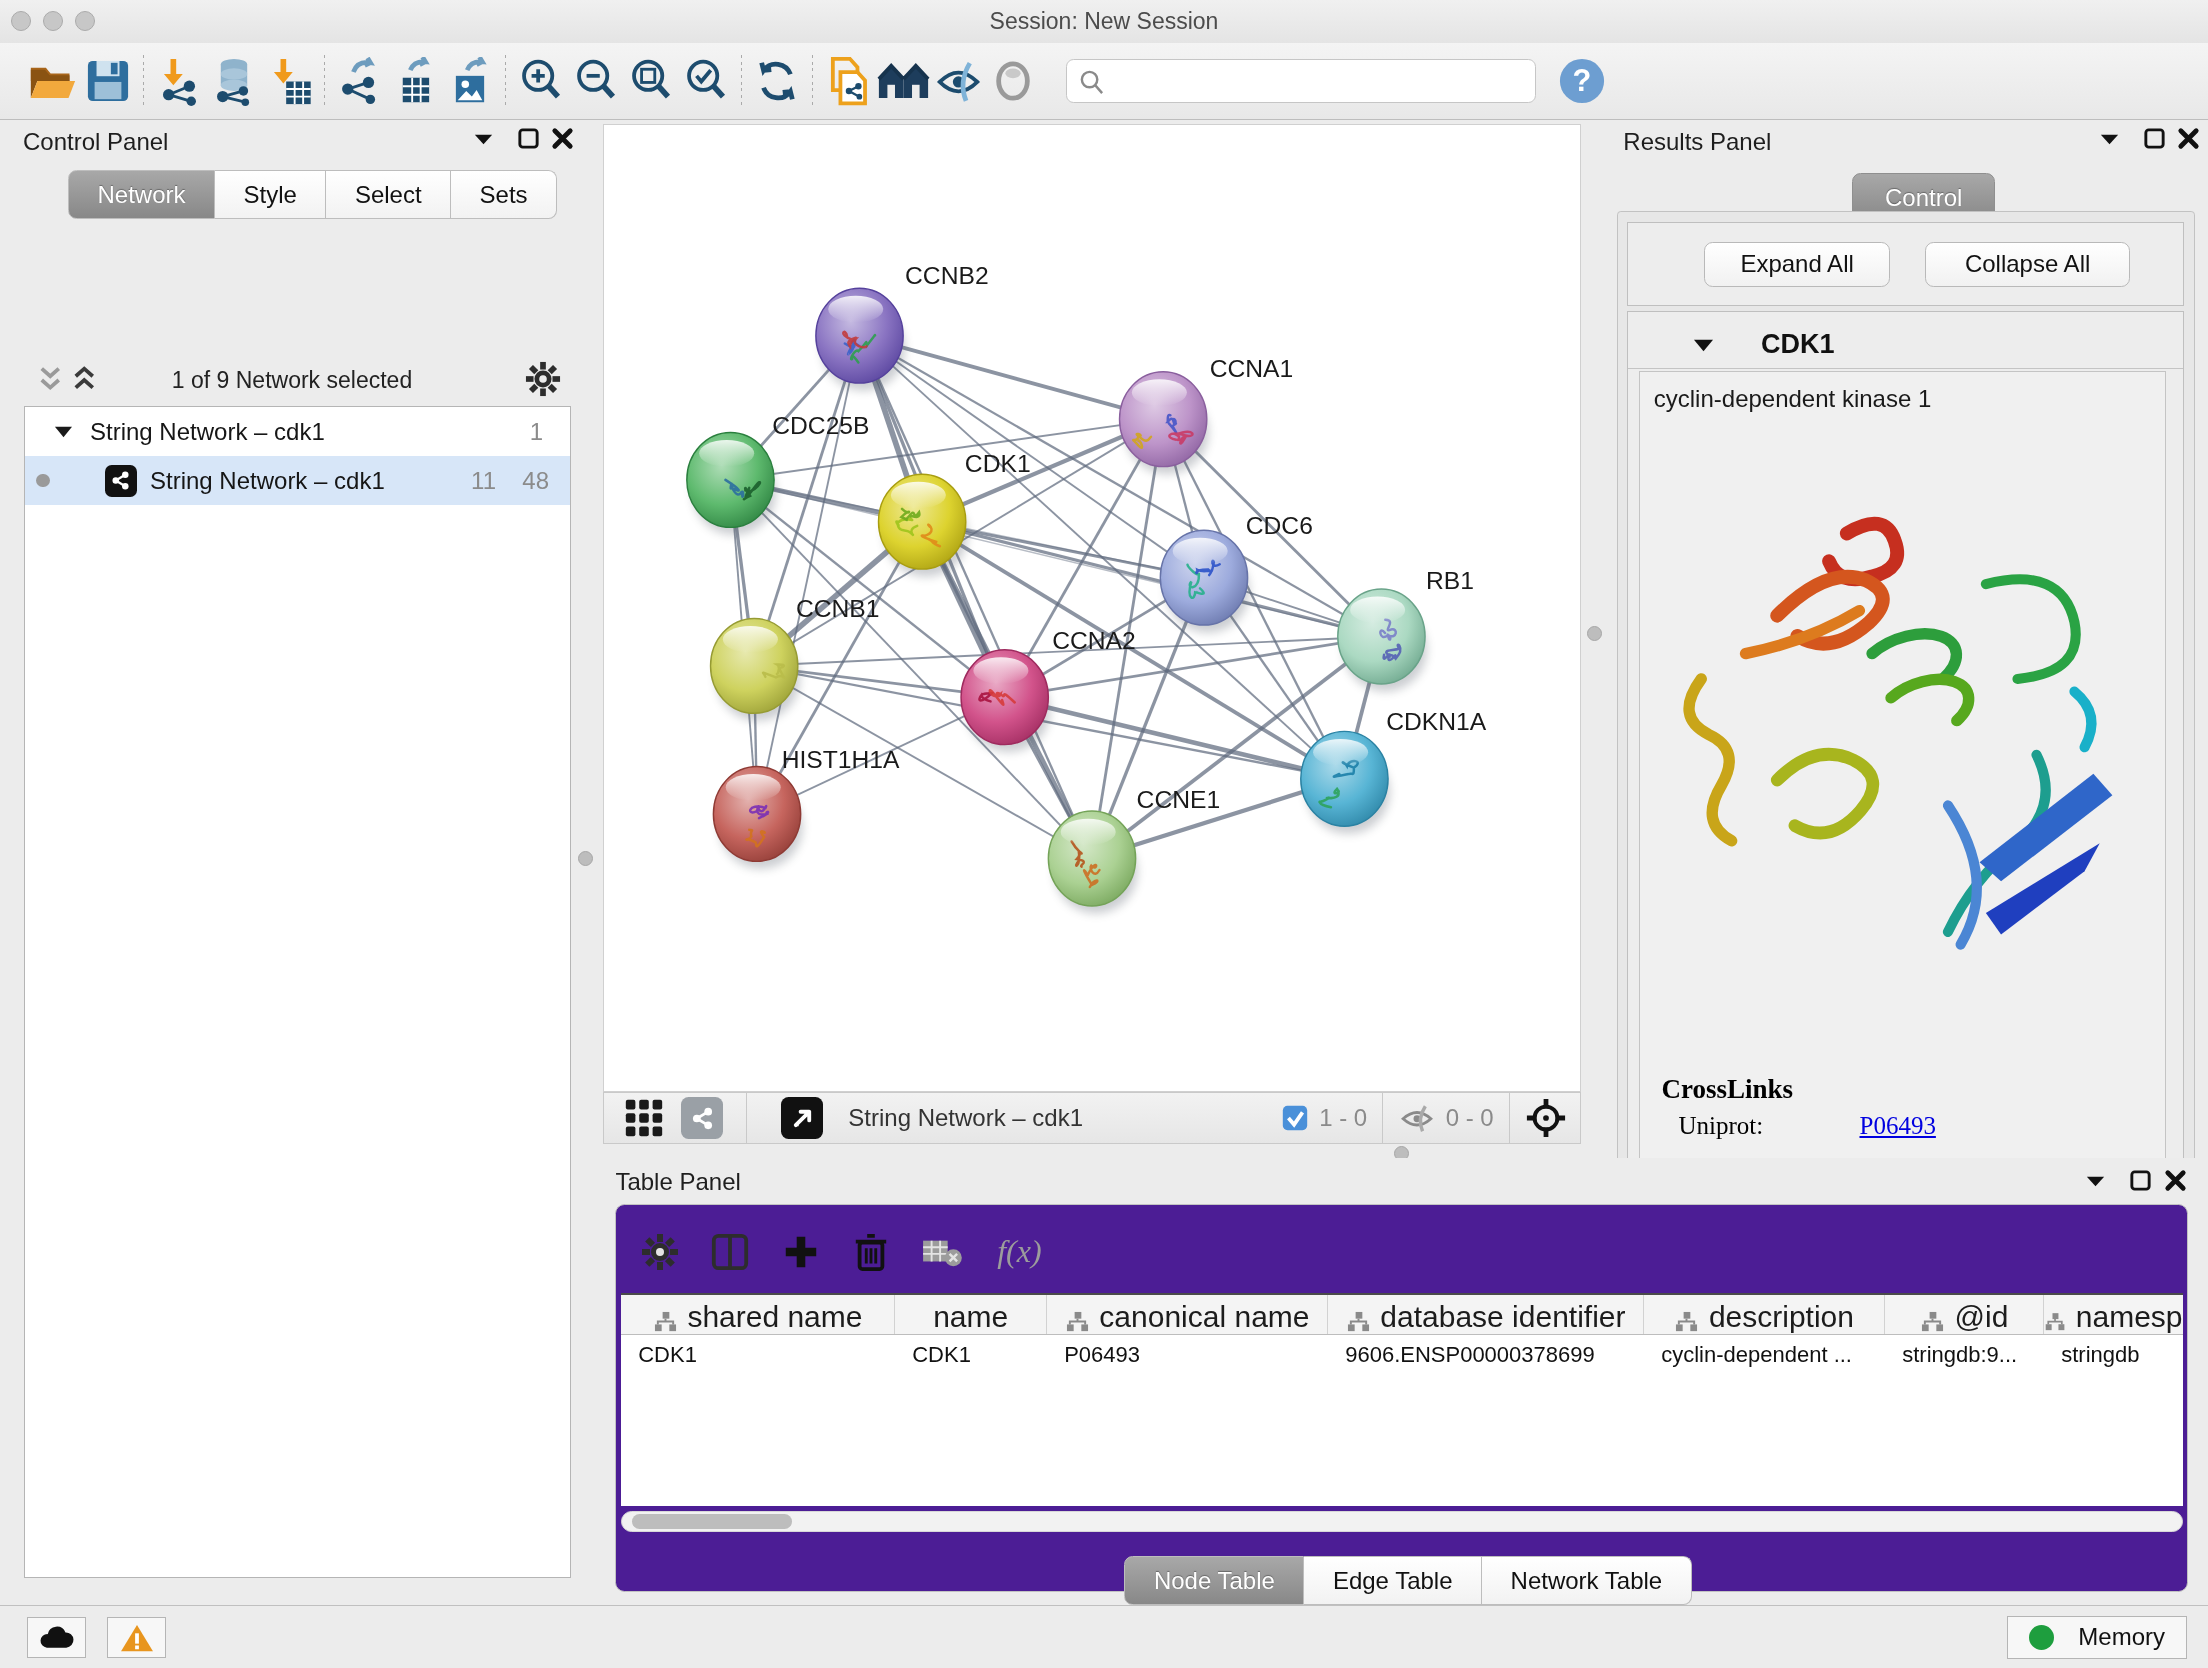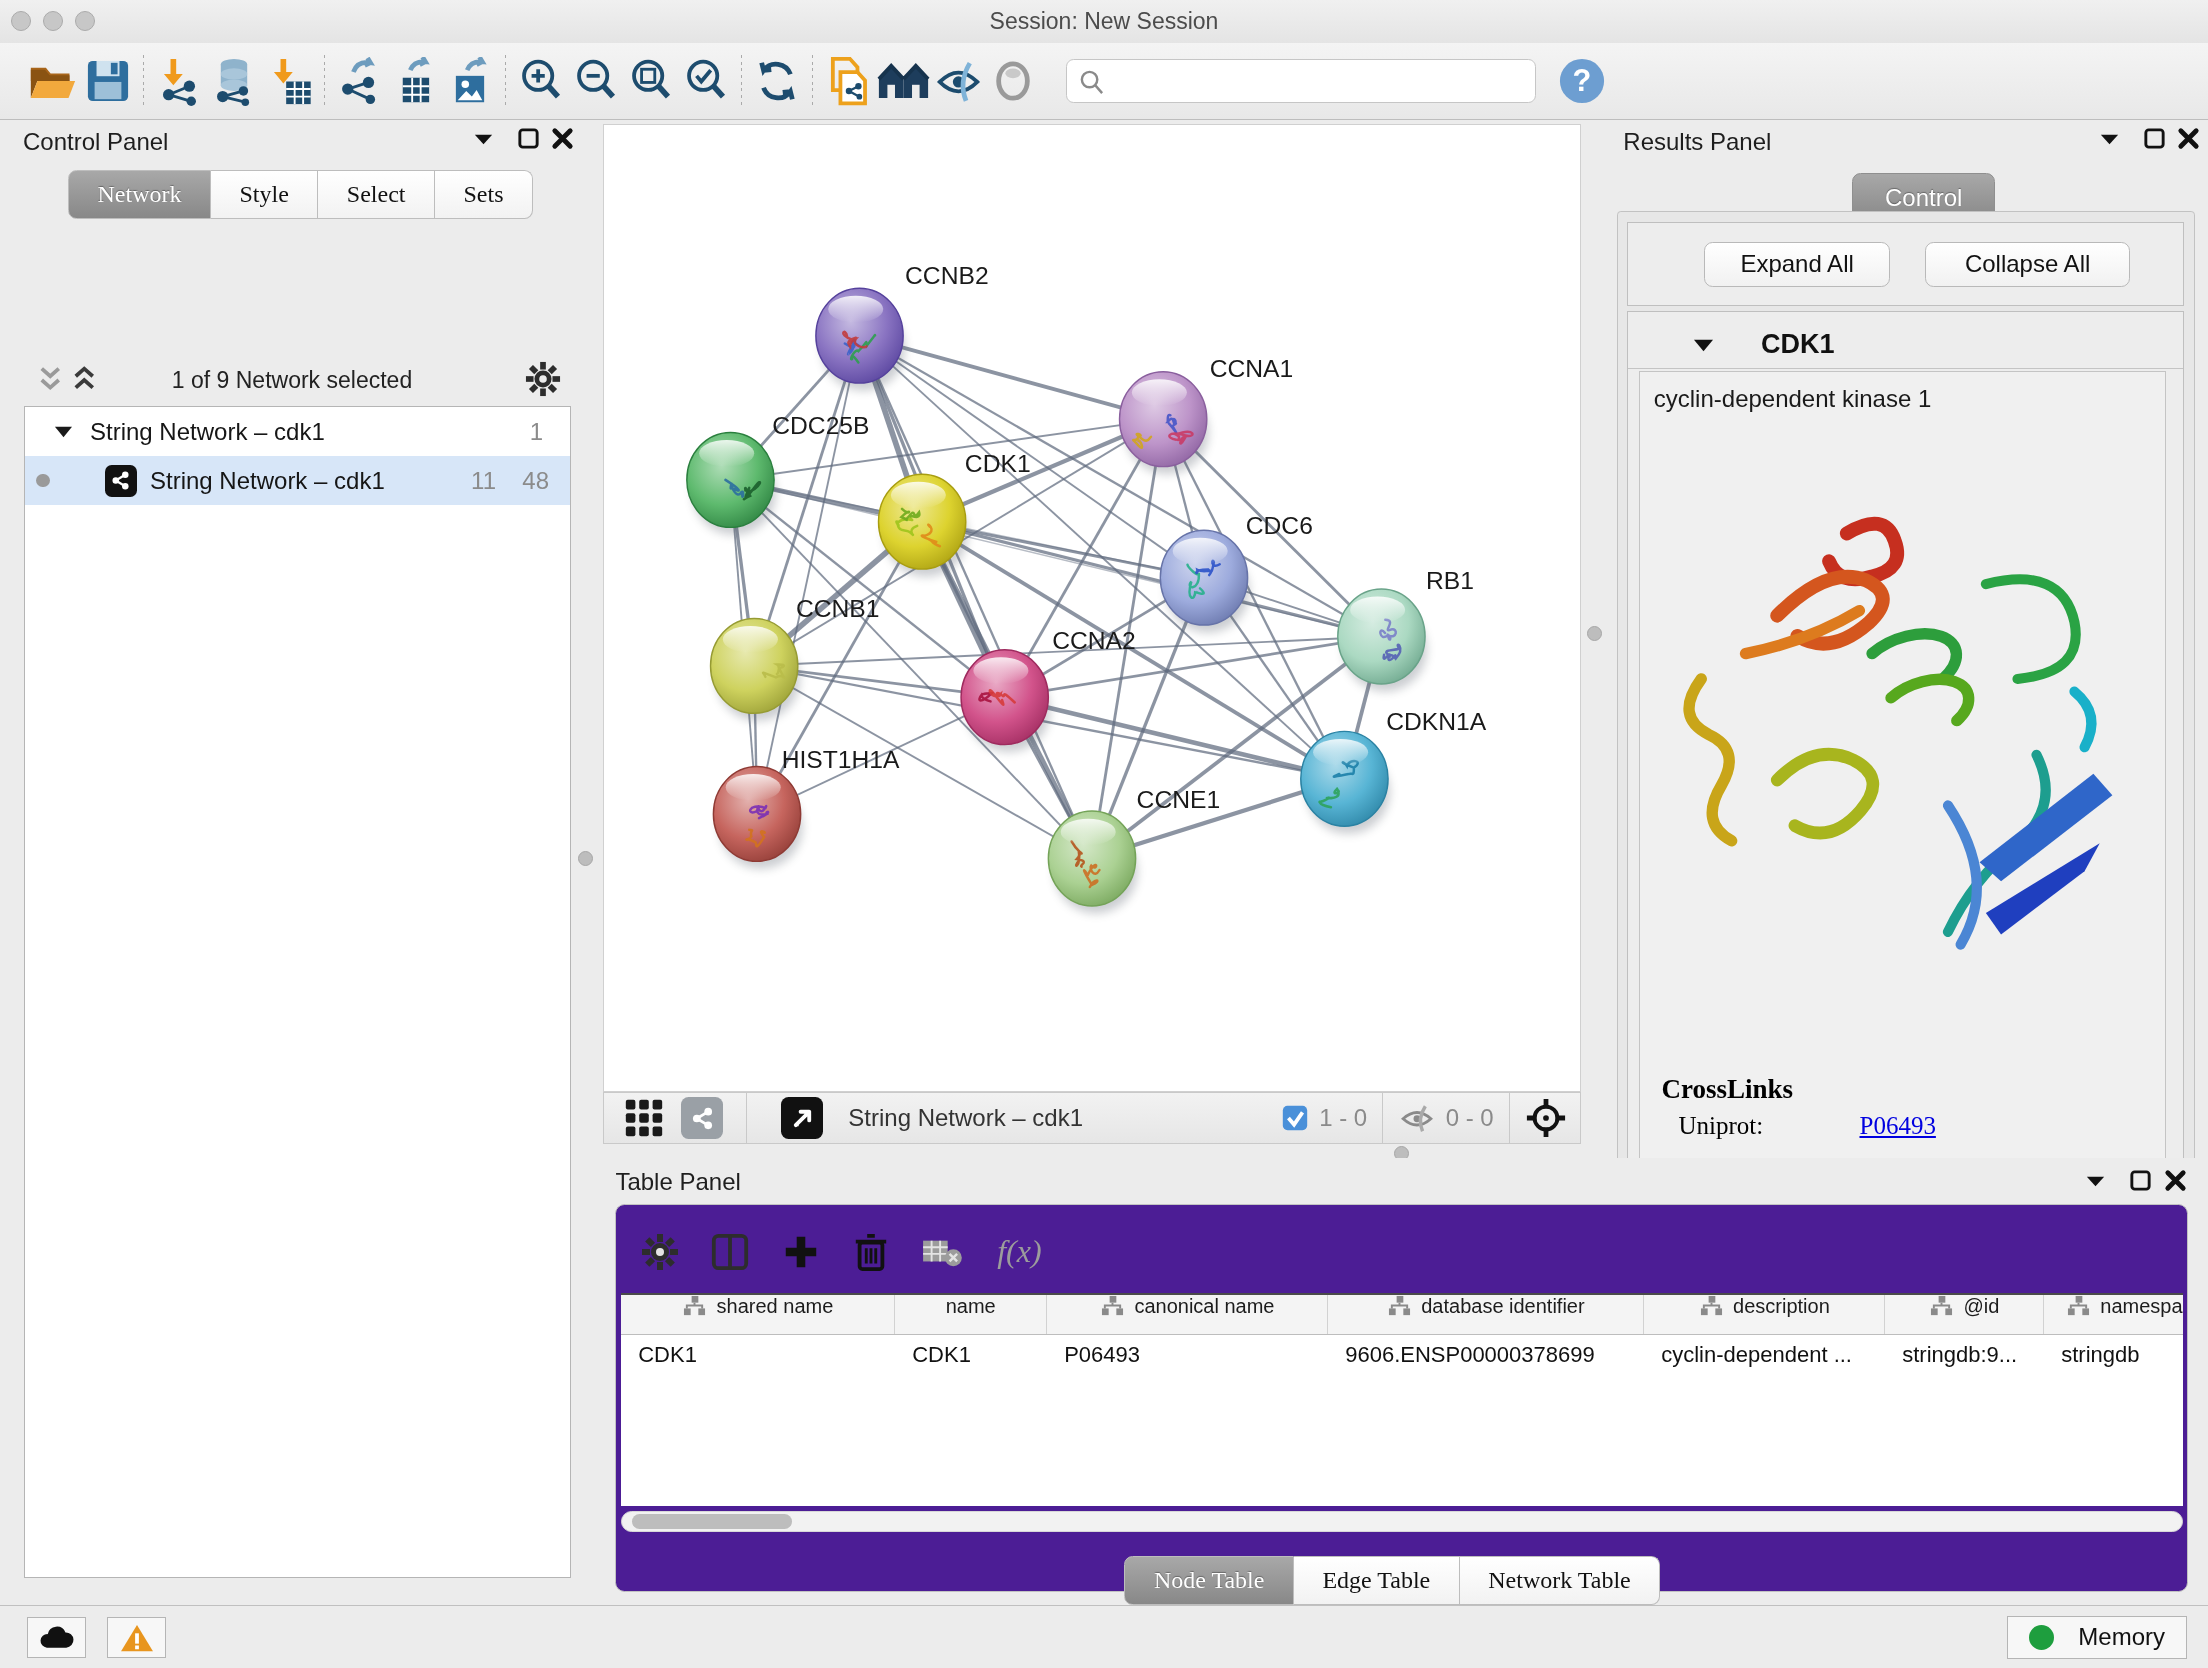--- a/index.html
+++ b/index.html
@@ -26,21 +26,21 @@
   .searchbox { position:relative; width:470px; height:44px; margin-left:25px;
     background:#fff; border:1px solid #c6c6c6; border-radius:7.6px; flex:0 0 auto; }
   .searchbox svg { position:absolute; left:11.4px; top:8.6px; }
 
   
   .phead-ico { position:absolute; top:5.7px; cursor:default; }
   .ptitle { font-size:24px; color:#1e1e1e; }
   .tabseg { display:flex; }
   .tabseg .tab { height:49px; padding:0 28.5px; display:flex; align-items:center; justify-content:center;
     background:linear-gradient(#ffffff,#f2f2f2); border:1px solid #bdbdbd; border-left:none;
-    font-size:24px; color:#111;font-family:Liberation Serif, serif; }
+    font-size:24px; color:#111; }
   .tabseg .tab:first-child { border-left:1px solid #bdbdbd; border-radius:8.6px 0 0 8.6px; }
   .tabseg .tab:last-child { border-radius:0 8.6px 8.6px 0; }
   .tabseg .tab.sel { background:linear-gradient(#a8a8a8,#888888); color:#fff;
     text-shadow:0 -1px 1px rgba(0,0,0,.35); }
 
   
   #control-panel { position:absolute; left:0; top:120px; width:584px; height:1486px; background:#ececec; }
   #cp-tabs { position:absolute; left:68px; top:50px; }
   #cp-statusrow { position:absolute; left:0; top:237px; width:584px; height:48px; }
   #cp-status { position:absolute; left:0; top:9.5px; width:584px; text-align:center; font-size:23px; color:#222; }
@@ -95,22 +95,22 @@
   .xl-row a { color:#0000e0; text-decoration:underline; }
 
   
   #table-panel { position:absolute; left:603px; top:1158px; width:1605px; height:447px; background:#ececec; }
   #tp-box { position:absolute; left:12.4px; top:46px; width:1573px; height:388px;
     background:#4c1d95; border:1px solid #c2c2c2; border-radius:9.5px; }
   .tp-tool { position:absolute; top:22px; width:49px; height:49px; display:flex; align-items:center; justify-content:center; }
   #tp-table { position:absolute; left:4.8px; top:88px; width:1562px; height:213px; background:#fff;
     border-top:2.9px solid #4a4a4a; overflow:hidden; }
   .thead { display:flex; height:40px; background:#f4f4f4; border-bottom:1px solid #bdbdbd; }
-  .th { display:flex; align-items:flex-start; justify-content:center; gap:9.5px;
-    font-size:20px; color:#1c1c1c; border-right:1px solid #d2d2d2; overflow:hidden; white-space:nowrap; flex:0 0 auto; }
+  .th { display:flex; align-items:flex-end; justify-content:center; gap:9.5px;
+    font-size:30px; color:#1c1c1c; border-right:1px solid #d2d2d2; overflow:hidden; white-space:nowrap; flex:0 0 auto; }
   .trow { display:flex; height:40px; }
   .td { font-size:22px; color:#111; padding-left:17px; display:flex; align-items:center;
     overflow:hidden; white-space:nowrap; flex:0 0 auto; }
   #tp-hscroll { position:absolute; left:4.8px; top:306px; width:1562px; height:21px; background:#f2f2f2;
     border:1px solid #d8d8d8; border-radius:10.5px; }
   #tp-hthumb { position:absolute; left:9.5px; top:1.9px; width:160px; height:15px; background:#bdbdbd; border-radius:7.6px; }
   #tp-tabs { position:absolute; left:508px; top:351px; }
 
   
   #statusbar { position:absolute; left:0; top:1605px; width:2208px; height:63px;

